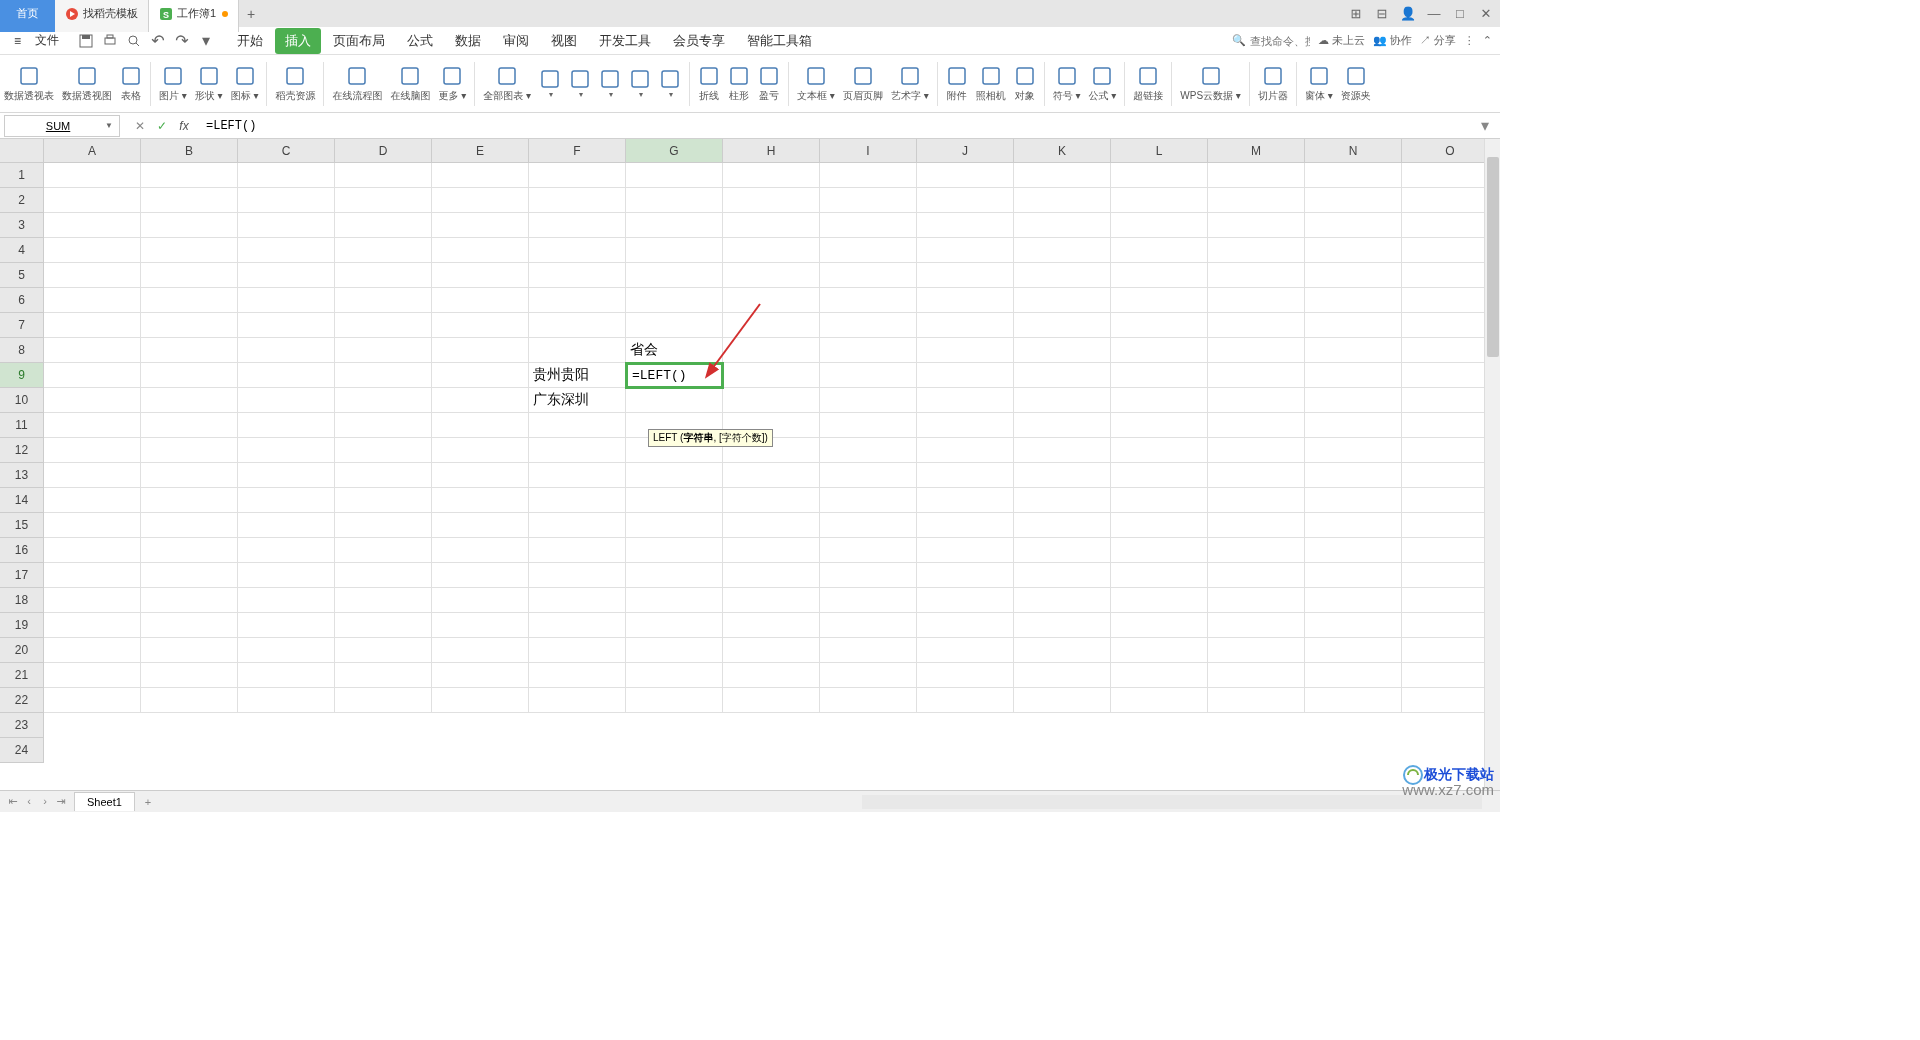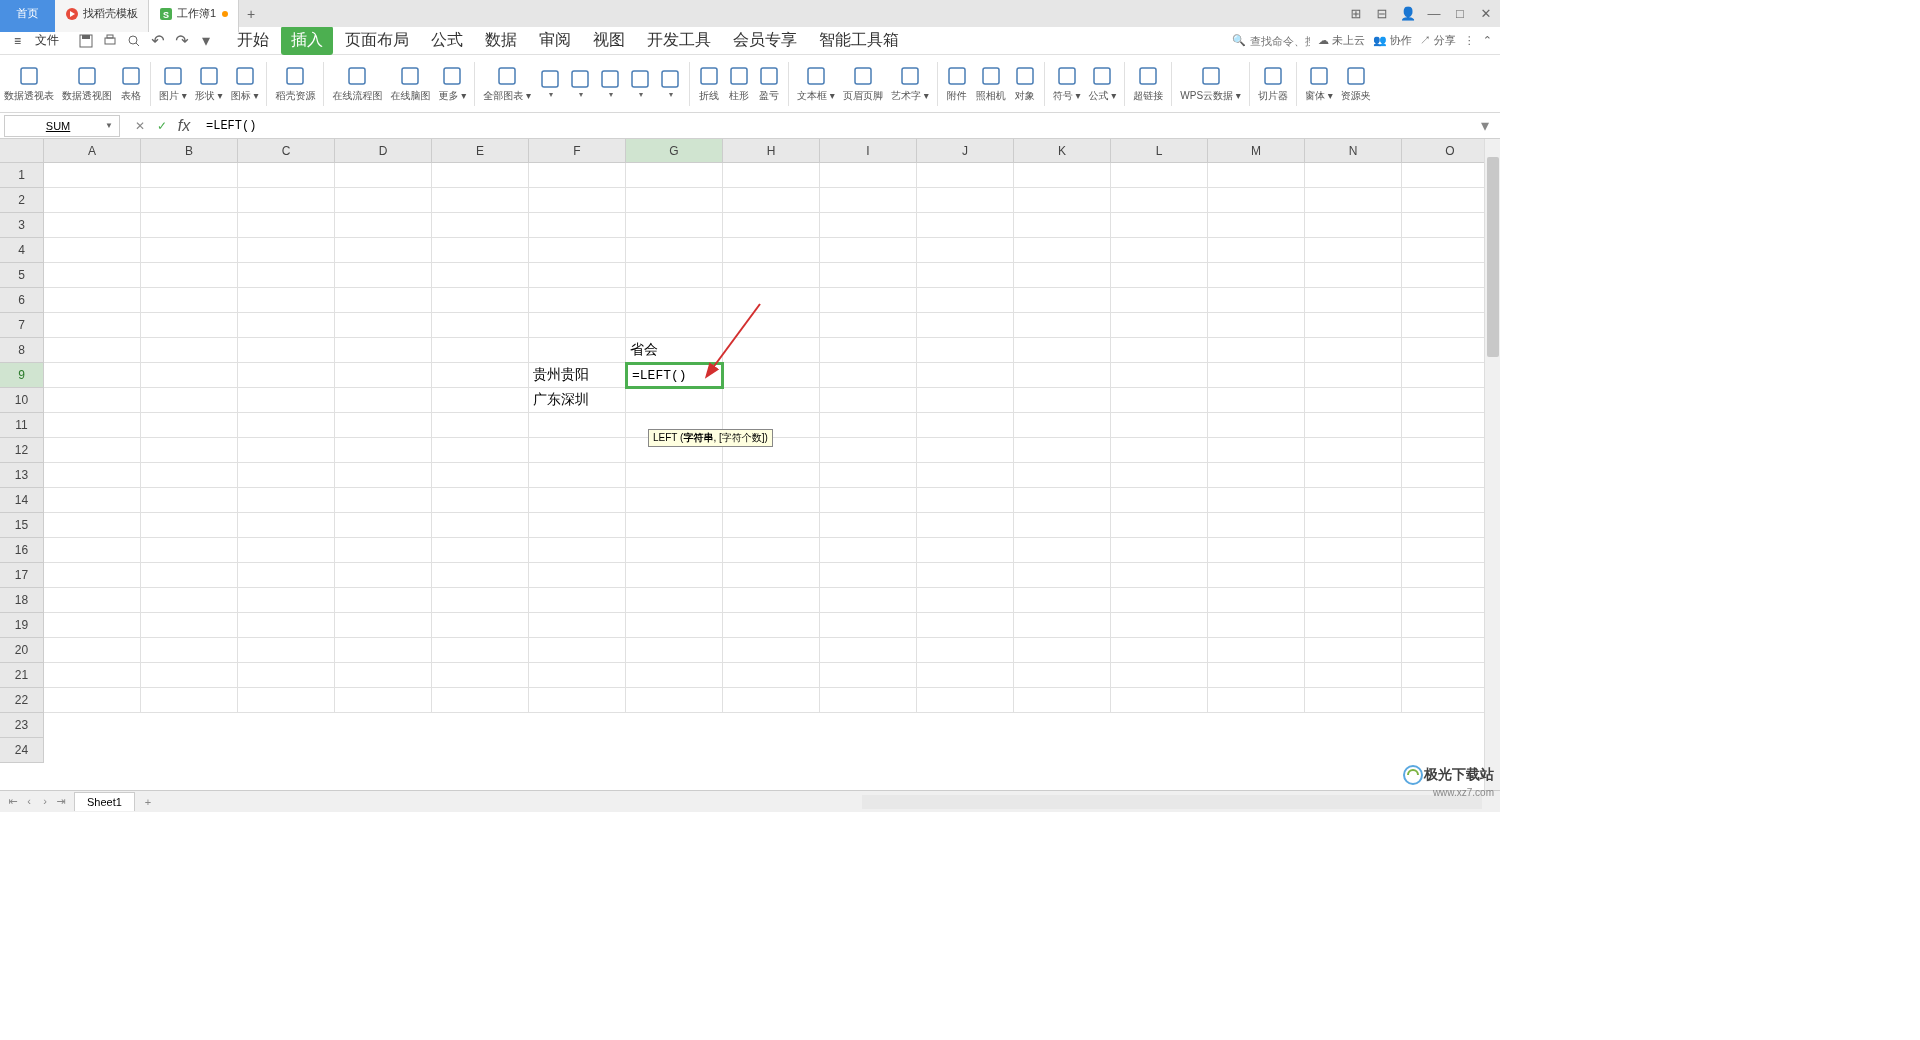--- a/index.html
+++ b/index.html
@@ -17,21 +17,21 @@
 .win-controls { position:absolute; right:4px; display:flex; gap:6px; align-items:center; }
 .win-btn { width:20px; height:20px; display:flex; align-items:center; justify-content:center; color:#666; font-size:13px; cursor:pointer; }
 
 
 .menubar { height:28px; background:#fff; display:flex; align-items:center; padding:0 8px; border-bottom:1px solid #e0e0e0; }
 .menu-left { display:flex; align-items:center; gap:2px; }
 .file-btn { display:flex; align-items:center; font-size:12px; color:#333; padding:2px 6px; cursor:pointer; }
 .qat { display:flex; gap:6px; margin:0 10px; }
 .qat-btn { width:18px; height:18px; display:flex; align-items:center; justify-content:center; color:#666; cursor:pointer; }
 .menu-tabs { display:flex; gap:2px; }
-.menu-tab { padding:4px 10px; font-size:16px; color:#333; cursor:pointer; border-radius:3px; }
+.menu-tab { padding:4px 10px; font-size:13px; color:#333; cursor:pointer; border-radius:3px; }
 .menu-tab.active { background:#4caf50; color:#fff; }
 .menu-right { margin-left:auto; display:flex; align-items:center; gap:8px; font-size:11px; color:#666; }
 .search-box { display:flex; align-items:center; gap:4px; }
 .search-inp { border:none; outline:none; font-size:11px; width:60px; color:#aaa; }
 
 
 .ribbon { height:58px; background:#fff; display:flex; align-items:center; padding:0 0; border-bottom:1px solid #d8d8d8; }
 .ribbon-btn { display:flex; flex-direction:column; align-items:center; cursor:pointer; padding:2px 4px; }
 .ribbon-icon { width:22px; height:22px; display:flex; align-items:center; justify-content:center; font-size:18px; color:#4a7db5; }
 .ribbon-label { font-size:10px; color:#555; margin-top:2px; white-space:nowrap; }
@@ -40,21 +40,21 @@
 
 
 .formula-bar { height:26px; display:flex; align-items:center; border-bottom:1px solid #d0d0d0; background:#fff; }
 .name-box { width:116px; height:22px; border:1px solid #ccc; margin:0 4px; display:flex; align-items:center; padding:0 6px; font-size:11px; position:relative; background:#fff; }
 .name-box-text { flex:1; text-align:center;text-decoration:underline; }
 .name-box-arrow { font-size:8px; color:#666; }
 .fb-btns { display:flex; gap:6px; padding:0 8px; }
 .fb-btn { width:16px; height:16px; display:flex; align-items:center; justify-content:center; font-size:12px; cursor:pointer; }
 .fb-cancel { color:#888; }
 .fb-confirm { color:#4caf50; }
-.fx { font-style:italic; font-size:16px; color:#555; }
+.fx { font-style:italic; font-size:12px; color:#555; }
 .formula-input { flex:1; padding:0 6px; font-size:12px; font-family:"Courier New",monospace; }
 .fb-expand { width:18px; height:18px; margin-right:6px; display:flex; align-items:center; justify-content:center; color:#888; cursor:pointer; }
 
 
 .grid-container { position:relative; height:651px; overflow:hidden; }
 .corner { position:absolute; left:0; top:0; width:44px; height:24px; background:#e8e8e8; border-right:1px solid #ccc; border-bottom:1px solid #ccc; }
 .col-headers { position:absolute; left:44px; top:0; height:24px; display:flex; }
 .col-h { width:97px; height:24px; background:#e8e8e8; border-right:1px solid #ccc; border-bottom:1px solid #ccc; display:flex; align-items:center; justify-content:center; font-size:12px; color:#444; }
 .col-h.active { background:#d0e4d0; }
 .row-headers { position:absolute; left:0; top:24px; width:44px; }
@@ -79,22 +79,22 @@
 .hscroll { position:absolute; right:18px; width:620px; height:14px; background:#e8e8e8; }
 
 
 .statusbar { height:22px; background:#f0f0f0; display:flex; align-items:center; padding:0 8px; font-size:11px; color:#555; border-top:1px solid #ccc; }
 .status-left { display:flex; align-items:center; gap:10px; }
 .status-right { margin-left:auto; display:flex; align-items:center; gap:8px; }
 .view-btn { width:18px; height:16px; display:flex; align-items:center; justify-content:center; color:#666; cursor:pointer; }
 .zoom-slider { width:80px; height:4px; background:#ccc; position:relative; }
 .zoom-thumb { position:absolute; width:8px; height:10px; background:#888; top:-3px; left:60px; }
 
-.watermark { position:absolute; right:6px; bottom:26px; font-size:14px; color:#404040; font-weight:bold; z-index:50; display:flex; align-items:center; }
-.watermark-sub { position:absolute; right:6px; bottom:14px; font-size:10px; color:#888; z-index:50; }
+.watermark { position:absolute; right:6px; bottom:26px; font-size:14px; color:#1d4ed8; font-weight:bold; z-index:50; display:flex; align-items:center; }
+.watermark-sub { position:absolute; right:6px; bottom:14px; font-size:15px; color:#888; z-index:50; }
 
 svg { display:block; }
 </style>
 </head>
 <body>
 
 <div class="titlebar">
   <div class="tab home">首页</div>
   <div class="tab doc">
     <span class="tab-icon">

